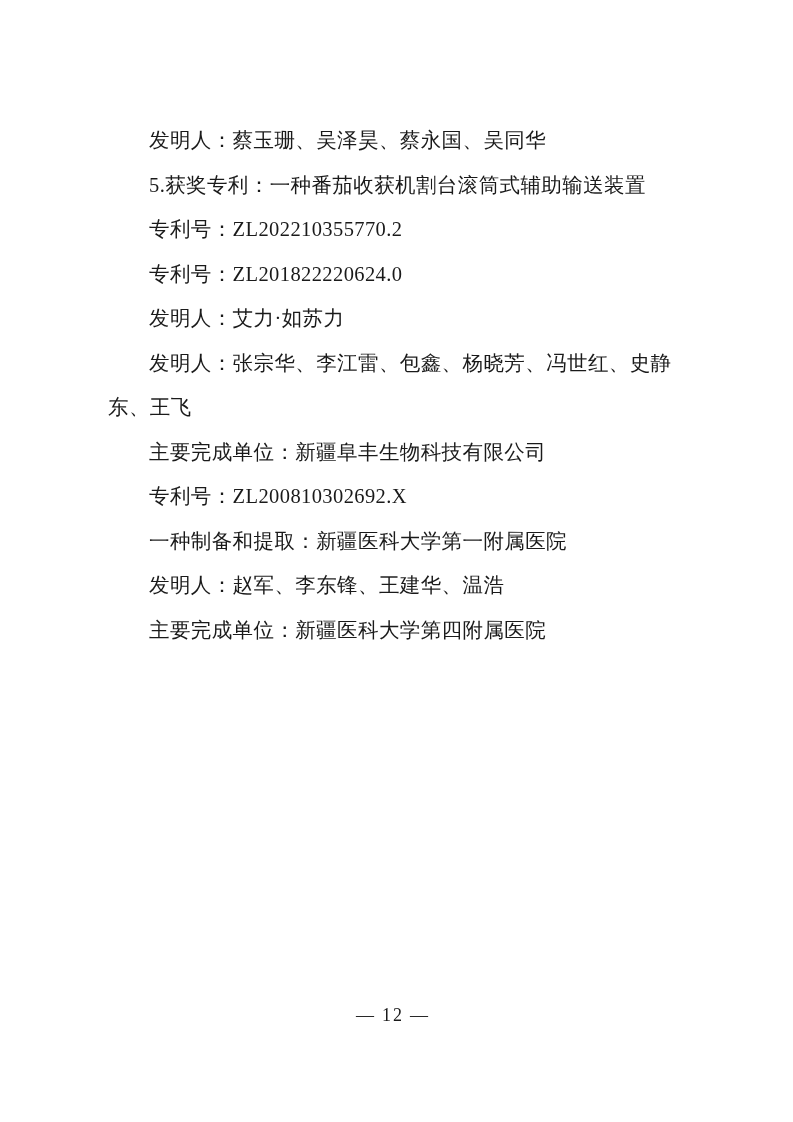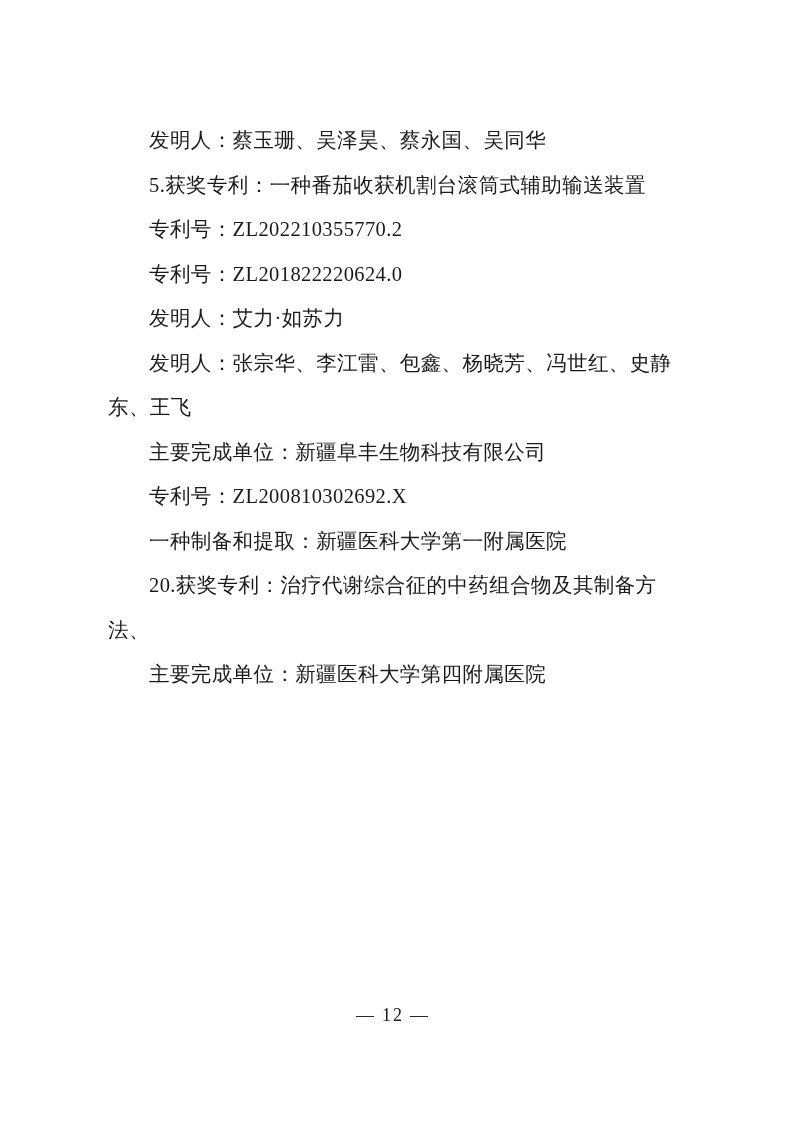--- a/index.html
+++ b/index.html
@@ -62,21 +62,21 @@
   <div class="doc-body">
     <div class="line indent">发明人：蔡玉珊、吴泽昊、蔡永国、吴同华</div>
     <div class="line indent">5.获奖专利：一种番茄收获机割台滚筒式辅助输送装置</div>
     <div class="line indent">专利号：ZL202210355770.2</div>
     <div class="line indent">专利号：ZL201822220624.0</div>
     <div class="line indent">发明人：艾力·如苏力</div>
     <div class="line indent">发明人：张宗华、李江雷、包鑫、杨晓芳、冯世红、史静东、王飞</div>
     <div class="line indent">主要完成单位：新疆阜丰生物科技有限公司</div>
     <div class="line indent">专利号：ZL200810302692.X</div>
     <div class="line indent">一种制备和提取：新疆医科大学第一附属医院</div>
-    <div class="line indent">20.获奖专利：治疗代谢综合征的中药组合物及其制备方法、</div>
+    <div class="line indent">发明人：赵军、李东锋、王建华、温浩</div>
     <div class="line indent">主要完成单位：新疆医科大学第四附属医院</div>
 
   </div>
 
   <div class="footer">
     <span class="dash">—</span><span>12</span><span class="dash">—</span>
   </div>
 </div>
 
 </body></html>

